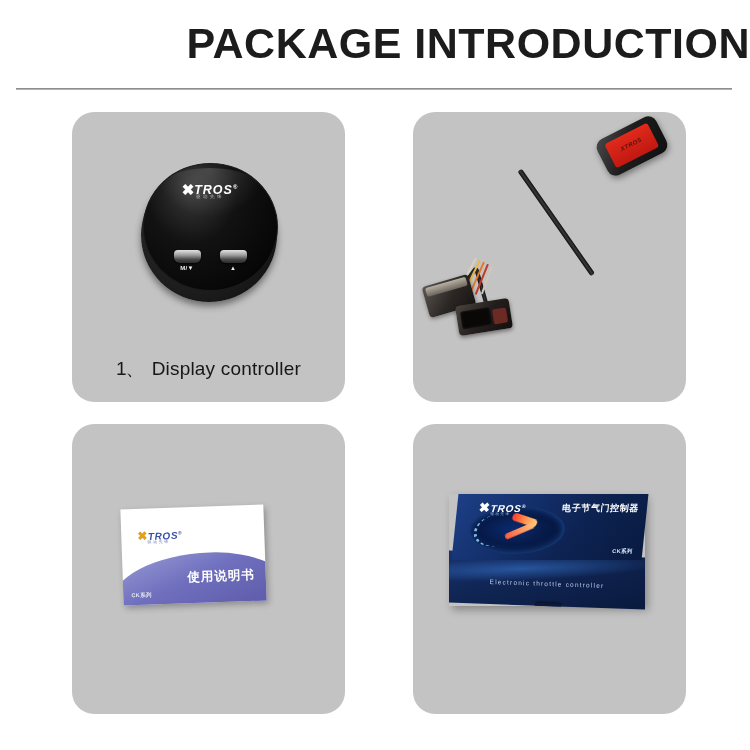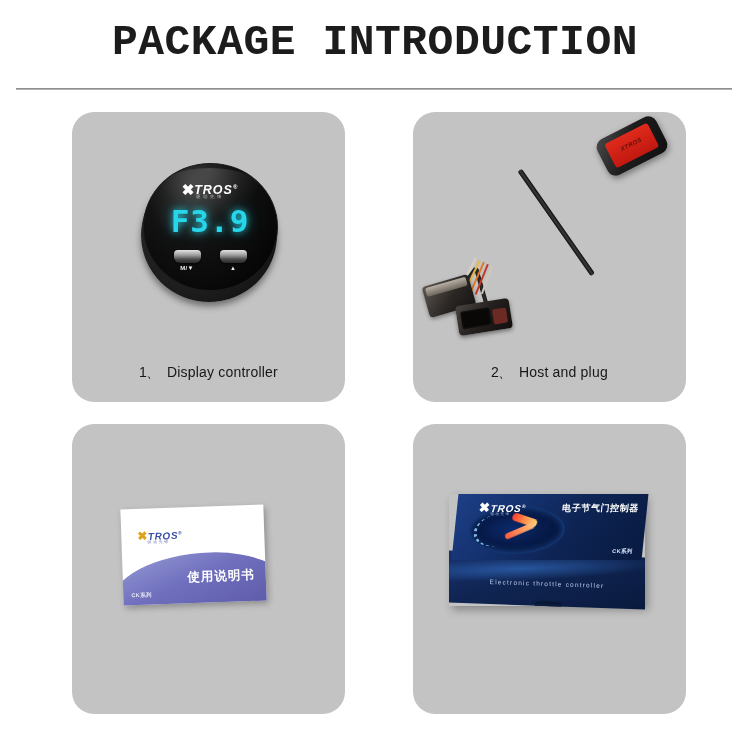--- a/index.html
+++ b/index.html
@@ -14,22 +14,22 @@
     overflow: hidden;
     position: relative;
   }
 
   
   .page-title {
     position: absolute;
     top: 14px;
     left: 0;
     width: 750px;
-    text-align: center;
-    font-family: Liberation Mono, monospace;
+    text-align: right;
+    font-family: Liberation Sans, sans-serif;
     font-weight: bold;
     font-size: 43px;
     letter-spacing: 0.5px;
     color: #1c1c1c;
     line-height: 58px;
     white-space: nowrap;
   }
   .title-divider {
     position: absolute;
     top: 88px;
@@ -65,21 +65,21 @@
     top: 0;
     width: 273px;
     height: 232px;
   }
   .card-caption {
     position: absolute;
     left: 0;
     bottom: 20px;
     width: 273px;
     text-align: center;
-    font-size: 14px;
+    font-size: 19px;
     color: #171717;
     letter-spacing: 0.2px;
     white-space: nowrap;
   }
   .card-caption .idx { letter-spacing: -1px; }
   .card-caption .cap-text { margin-left: 8px; }
 
   
   .controller-wrap {
     position: absolute;
@@ -484,21 +484,20 @@
 <div class="grid">
 
   <div class="card c1">
     <div class="card-figure">
       <div class="controller-wrap">
         <div class="controller-rim"></div>
         <div class="controller-face">
           <div class="controller-gloss"></div>
           <div class="ctrl-logo"><span class="star">✖</span><span>TROS</span><span class="reg">®</span></div>
           <div class="ctrl-logo-sub">驱动先锋</div>
-          <div class="ctrl-display">F3.9</div>
           <div class="ctrl-buttons">
             <div class="ctrl-btn">
               <div class="cap"></div>
               <div class="lbl">M/▼</div>
             </div>
             <div class="ctrl-btn">
               <div class="cap"></div>
               <div class="lbl">▲</div>
             </div>
           </div>
@@ -528,23 +527,20 @@
         </div>
         <div class="plug-a">
           <div class="plug-a-top"></div>
         </div>
         <div class="plug-b">
           <div class="plug-b-slot"></div>
           <div class="plug-b-red"></div>
         </div>
       </div>
     </div>
-    <div class="card-caption">
-      <span class="idx">2、</span><span class="cap-text">Host and plug</span>
-    </div>
   </div>
 
   <div class="card c3">
     <div class="card-figure">
       <div class="manual-fig">
         <div class="manual-book">
           <div class="manual-wave2"></div>
           <div class="manual-wave"></div>
           <div class="manual-logo"><span class="star">✖</span><span>TROS</span><span class="reg">®</span></div>
           <div class="manual-logo-sub">驱动先锋</div>

